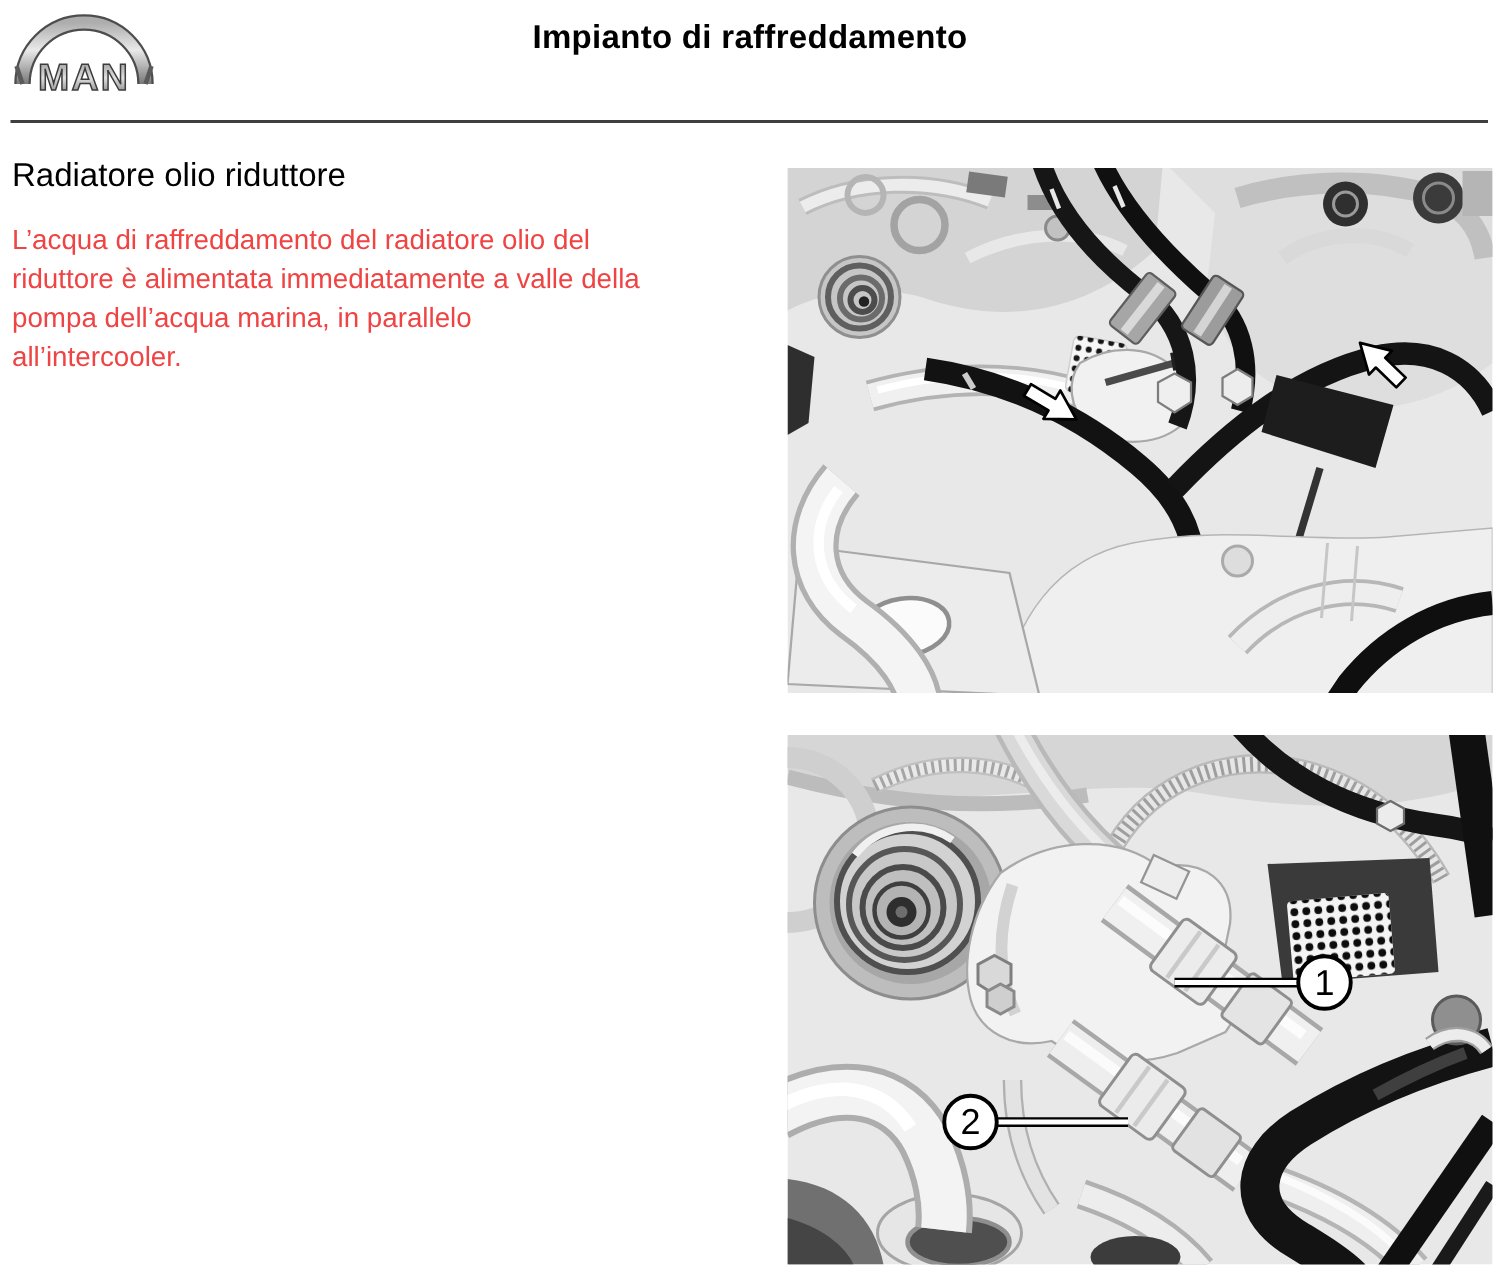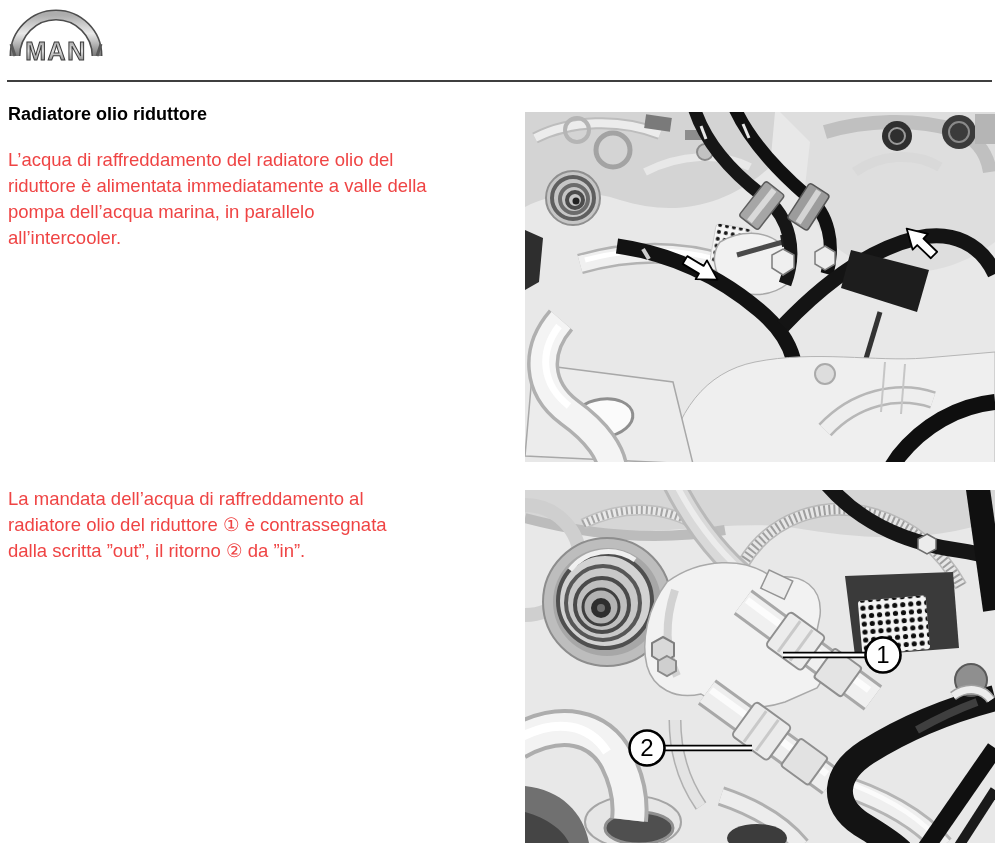--- a/index.html
+++ b/index.html
@@ -2,21 +2,21 @@
 <html><head>
 <meta charset="utf-8">
 <style>
   html,body{margin:0;padding:0;background:#ffffff;}
   body{width:1000px;height:850px;font-family:"Liberation Sans",sans-serif;color:#000;}
   .page{position:relative;width:1000px;height:850px;background:#fff;overflow:hidden;}
   .logo{position:absolute;top:3px;left:6px;width:100px;height:64px;}
   .page-title{position:absolute;top:12px;left:0;width:1000px;text-align:center;
               font-size:22px;font-weight:bold;letter-spacing:.2px;}
   .rule{position:absolute;top:80px;left:7px;width:985px;border-top:2px solid #3f3f3f;}
-  .heading{position:absolute;top:104px;left:8px;font-size:18px;font-weight:bold;margin:0;}
+  .heading{position:absolute;top:104px;left:8px;font-size:22px;font-weight:normal;margin:0;}
   .para{position:absolute;left:8px;width:522px;font-size:18.5px;line-height:26px;
         white-space:pre-line;margin:0;color:#ef4444;}
   #para1{top:147px;}
   #para2{top:486px;}
   figure{position:absolute;margin:0;padding:0;line-height:0;}
   #photo1{top:112px;left:525px;}
   #photo2{top:490px;left:525px;}
 </style>
 </head>
 <body>
@@ -38,31 +38,29 @@
     </defs>
     <g>
       <path d="M9,53 A41,41 0 1 1 91,53" fill="none" stroke="#4d4d4d" stroke-width="11"></path>
       <path d="M9,53 A41,41 0 1 1 91,53" fill="none" stroke="url(#archGrad)" stroke-width="8"></path>
       <path d="M9,53 L5,41" stroke="#5a5a5a" stroke-width="3" fill="none"></path>
       <path d="M91,53 L95,41" stroke="#5a5a5a" stroke-width="3" fill="none"></path>
     </g>
     <text x="50" y="57" text-anchor="middle" font-family="Liberation Sans, sans-serif" font-size="25" font-weight="bold" letter-spacing="1.5" fill="url(#txtGrad)" stroke="#3c3c3c" stroke-width="1">MAN</text>
   </svg>
 
+  <div class="page-title">Impianto di raffreddamento</div>
 
   <div class="rule"></div>
 
   <h2 class="heading">Radiatore olio riduttore</h2>
   <p class="para" id="para1">L’acqua di raffreddamento del radiatore olio del
 riduttore è alimentata immediatamente a valle della
 pompa dell’acqua marina, in parallelo
 all’intercooler.</p>
-  <p class="para" id="para2">La mandata dell’acqua di raffreddamento al
-radiatore olio del riduttore ① è contrassegnata
-dalla scritta ”out”, il ritorno ② da ”in”.</p>
 
   <figure id="photo1">
     <svg width="470" height="350" viewBox="0 0 470 350" aria-hidden="true">
       <defs>
         <pattern id="dots1" width="7" height="7" patternUnits="userSpaceOnUse">
           <circle cx="3" cy="3" r="2" fill="#161616"></circle>
         </pattern>
       </defs>
       <rect x="0" y="0" width="470" height="350" fill="#e8e8e8"></rect>
 

